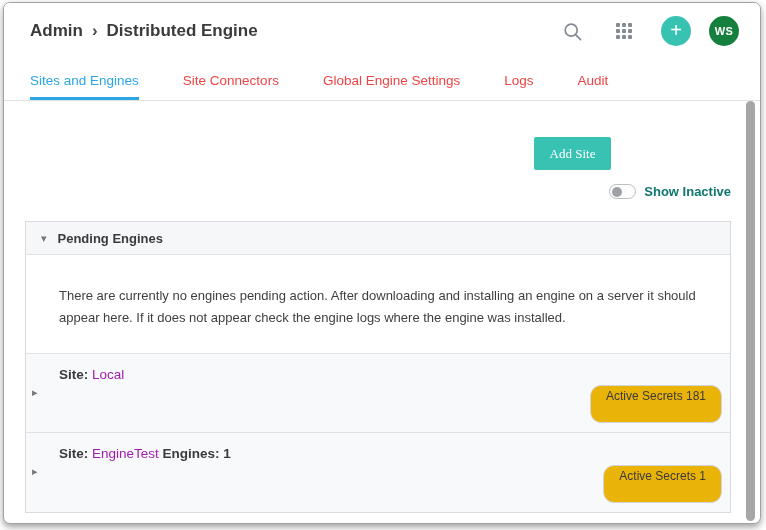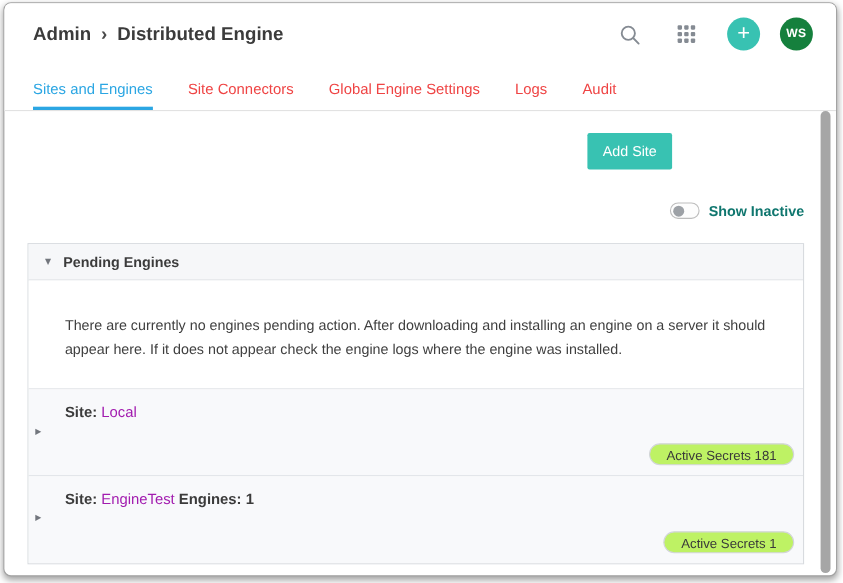--- a/index.html
+++ b/index.html
@@ -26,29 +26,29 @@
     grid-template-columns:repeat(3,4px);grid-template-rows:repeat(3,4px);gap:2px;}
   .grid-icon span{background:#858b93;border-radius:1px;}
   .plus-btn{left:657px;top:13px;width:30px;height:30px;border-radius:50%;
     background:#38c2b2;color:#fff;font-size:20px;line-height:28px;text-align:center;font-weight:400;}
   .avatar{left:705px;top:13px;width:30px;height:30px;border-radius:50%;
     background:#15803d;color:#fff;font-size:11px;font-weight:700;letter-spacing:.4px;
     display:flex;align-items:center;justify-content:center;}
 
   
   .tabbar{position:absolute;top:58px;left:0;right:0;height:40px;border-bottom:1px solid #e2e2e2;
-    display:flex;align-items:stretch;padding-left:26px;gap:32px;background:#fff;}
+    display:flex;align-items:stretch;padding-left:26px;gap:44px;background:#fff;}
   .tab{display:flex;align-items:center;font-size:13.5px;color:#ef4444;cursor:pointer;
     border-bottom:3px solid transparent;padding-top:2px;}
   .tab.active{color:#2ba6e3;border-bottom-color:#2ba6e3;}
 
   
   .btn-teal{position:absolute;height:33px;background:#38c2b2;color:#fff;border:none;
     font-family:"Liberation Sans",sans-serif;font-size:13px;border-radius:2px;cursor:pointer;}
-  .btn-addsite{left:530px;top:118px;width:77px;}
+  .btn-addsite{left:530px;top:134px;width:77px;font-family:Liberation Serif, serif;}
   .btn-addengine{left:613px;top:134px;width:99px;}
 
   .toggle-row{position:absolute;top:181px;right:29px;display:flex;align-items:center;gap:8px;}
   .toggle{width:27px;height:15px;border:1px solid #bdbdbd;border-radius:8px;background:#fdfdfd;
     position:relative;cursor:pointer;}
   .toggle .knob{position:absolute;left:2px;top:1.5px;width:10px;height:10px;border-radius:50%;background:#9da1a6;}
   .toggle-label{font-size:13px;font-weight:700;color:#0f766e;}
 
   
   .panel{position:absolute;left:21px;top:218px;width:706px;border:1px solid #d8dbdf;background:#fff;}
@@ -57,22 +57,22 @@
   .caret{color:#72767d;font-size:11px;line-height:1;}
   .p-title{margin-left:11px;font-size:13px;font-weight:700;color:#3b3b3b;}
   .p-msg{padding:30px 16px 24px 33px;font-size:13px;line-height:22px;color:#3f3f3f;background:#fff;
     border-bottom:1px solid #dee1e5;}
 
   .site-row{position:relative;height:79px;background:#f8f9fb;padding:13px 0 0 33px;}
   .site-row.first{border-bottom:1px solid #dee1e5;}
   .site-line{font-size:13.5px;color:#3b3b3b;font-weight:700;}
   .site-link{color:#a21caf;font-weight:400;cursor:pointer;}
   .row-caret{position:absolute;left:6px;top:33px;cursor:pointer;}
-  .badge{position:absolute;right:8px;bottom:9px;height:20px;line-height:20px;padding:0 15px;
-    border:1px solid #d2d5d9;border-radius:11px;background:#bef264;font-size:12px;color:#3a3a3a;}
+  .badge{position:absolute;right:8px;bottom:9px;height:38px;line-height:20px;padding:0 15px;
+    border:1px solid #d2d5d9;border-radius:11px;background:#eab308;font-size:12px;color:#3a3a3a;}
 
   
   .scrollbar{position:absolute;right:5px;top:98px;width:9px;height:420px;background:#a6a6a6;border-radius:5px;cursor:grab;}
 </style>
 </head>
 <body>
 
 <div class="stage">
   <div class="frame">
 

